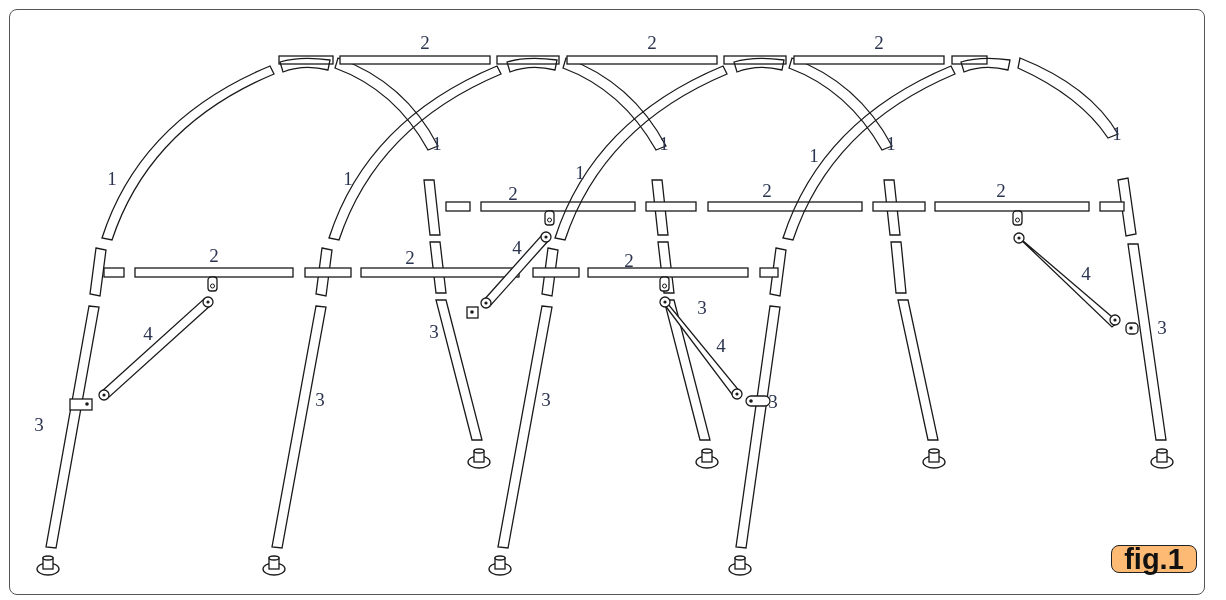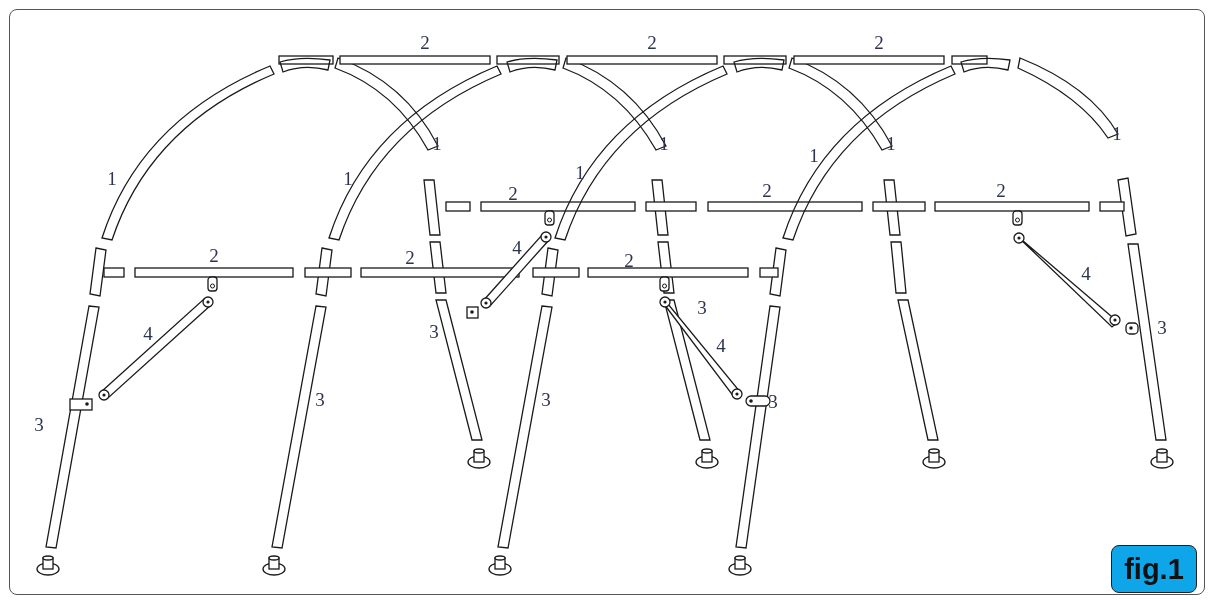--- a/index.html
+++ b/index.html
@@ -9,25 +9,25 @@
     border: 1.5px solid #555; border-radius: 8px; box-sizing: border-box;
   }
   svg.diagram { position: absolute; left: 0; top: 0; }
   .tube { fill: #ffffff; stroke: #1a1a1a; stroke-width: 1.3; }
   .arcline { fill: none; stroke: #1a1a1a; stroke-width: 1.3; }
   .lbl {
     position: absolute; font-family: "Liberation Serif", "DejaVu Serif", serif;
     font-size: 19px; color: #2c3550; line-height: 1; transform: translate(-50%, -50%);
   }
   .fig-badge {
-    position: absolute; left: 1111px; top: 545px; width: 86px; height: 48px;
+    position: absolute; left: 1111px; top: 545px; width: 86px; height: 28px;
     border: 1.8px solid #222; border-radius: 8px; box-sizing: border-box;
     display: flex; align-items: center; justify-content: center;
     font-family: "Liberation Sans", "DejaVu Sans", sans-serif; font-weight: bold;
-    font-size: 29px; color: #111; background: #0ea5e9;
+    font-size: 29px; color: #111; background: #fdba74;
   }
 </style>
 </head>
 <body>
 
 <div class="frame"></div>
 
 <svg class="diagram" width="1226" height="600" viewBox="0 0 1226 600">
   <defs>
 

